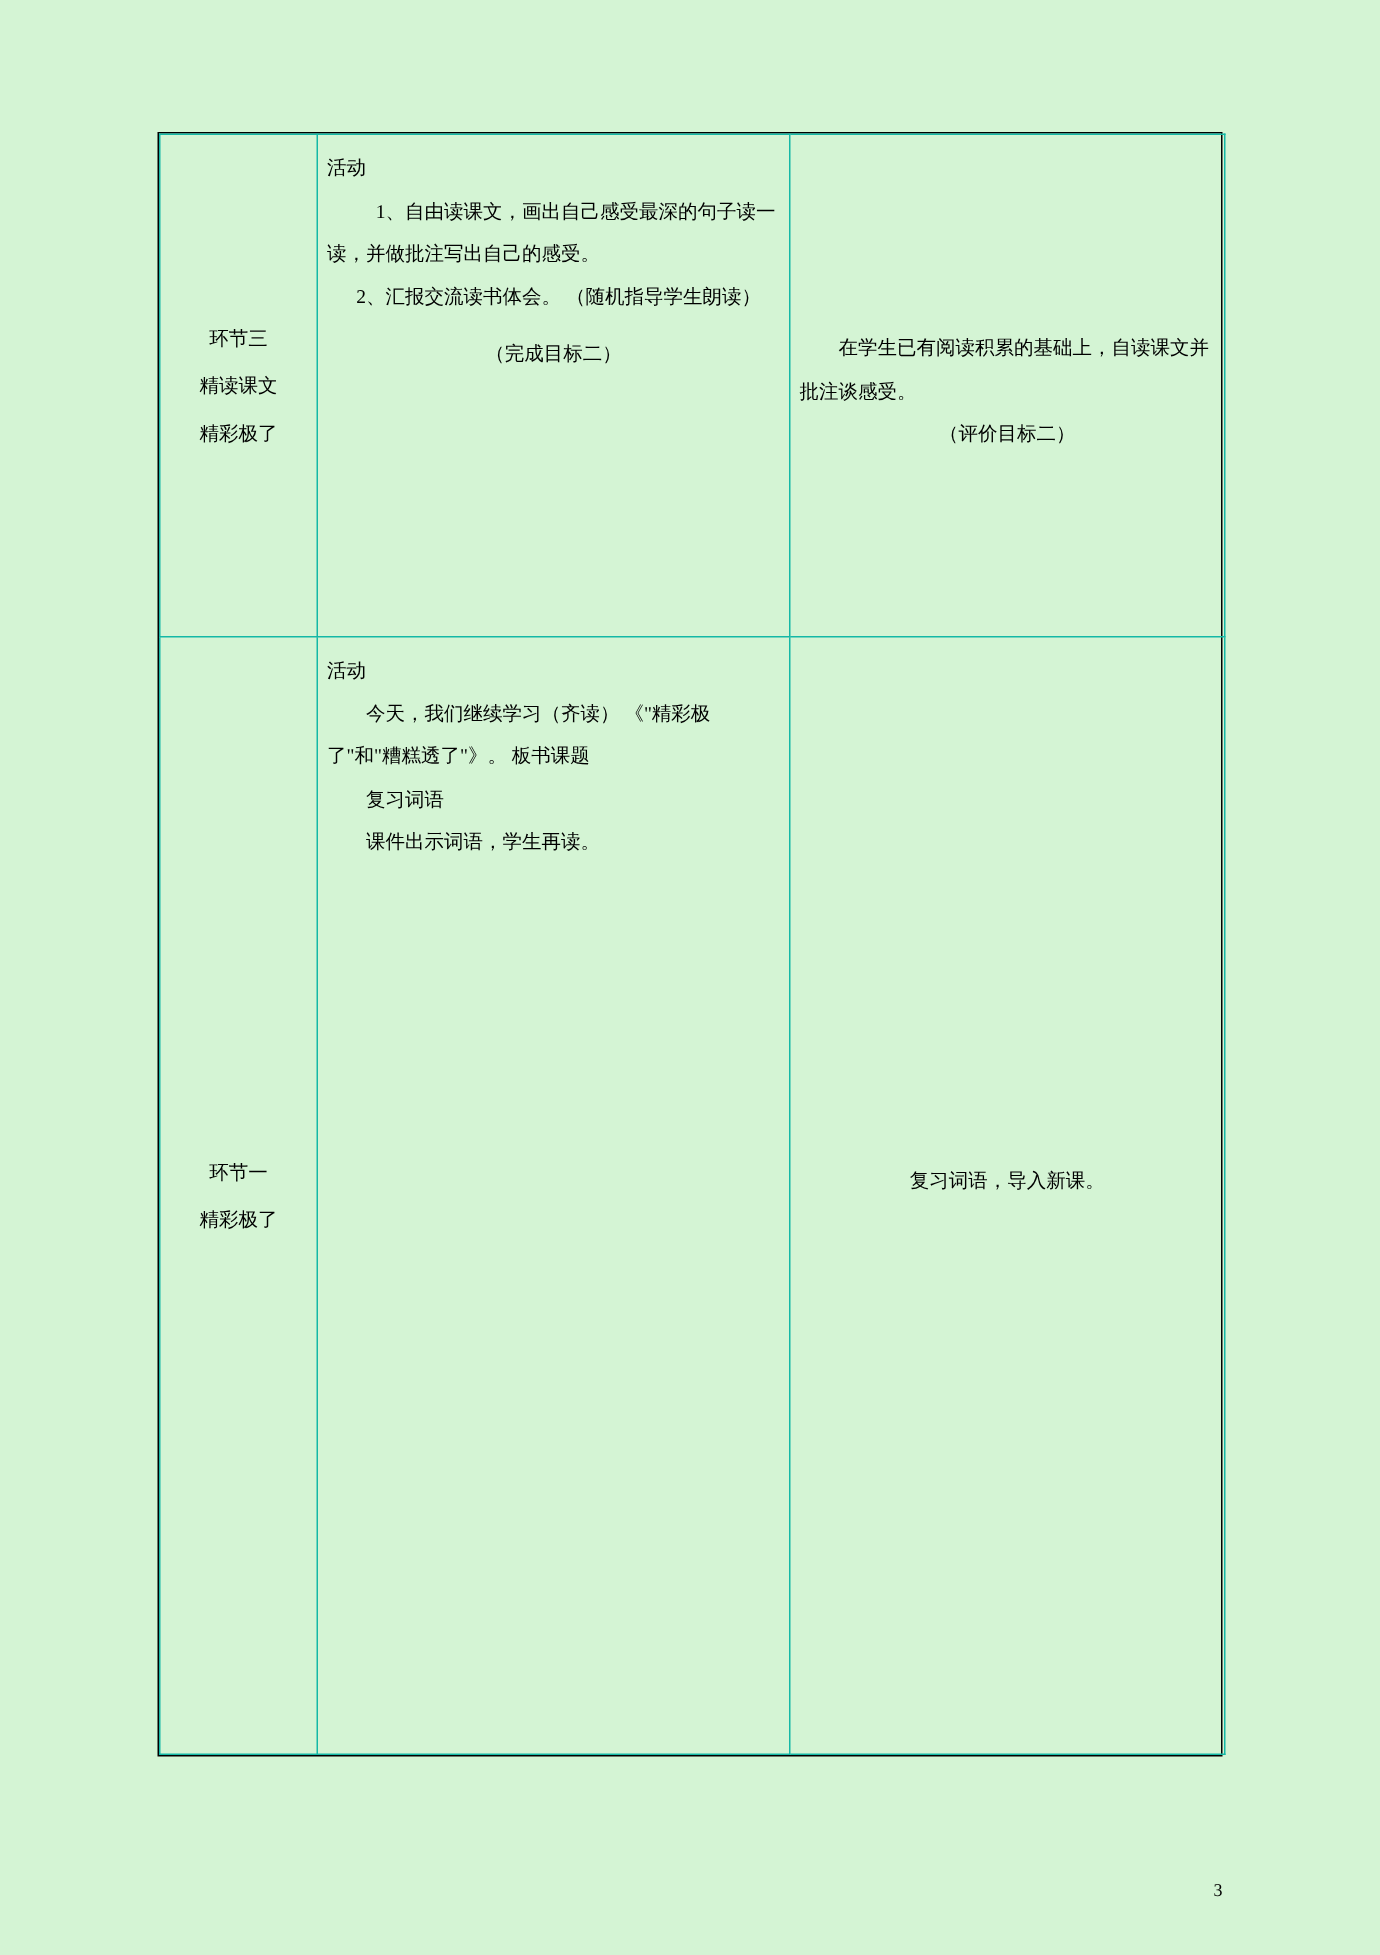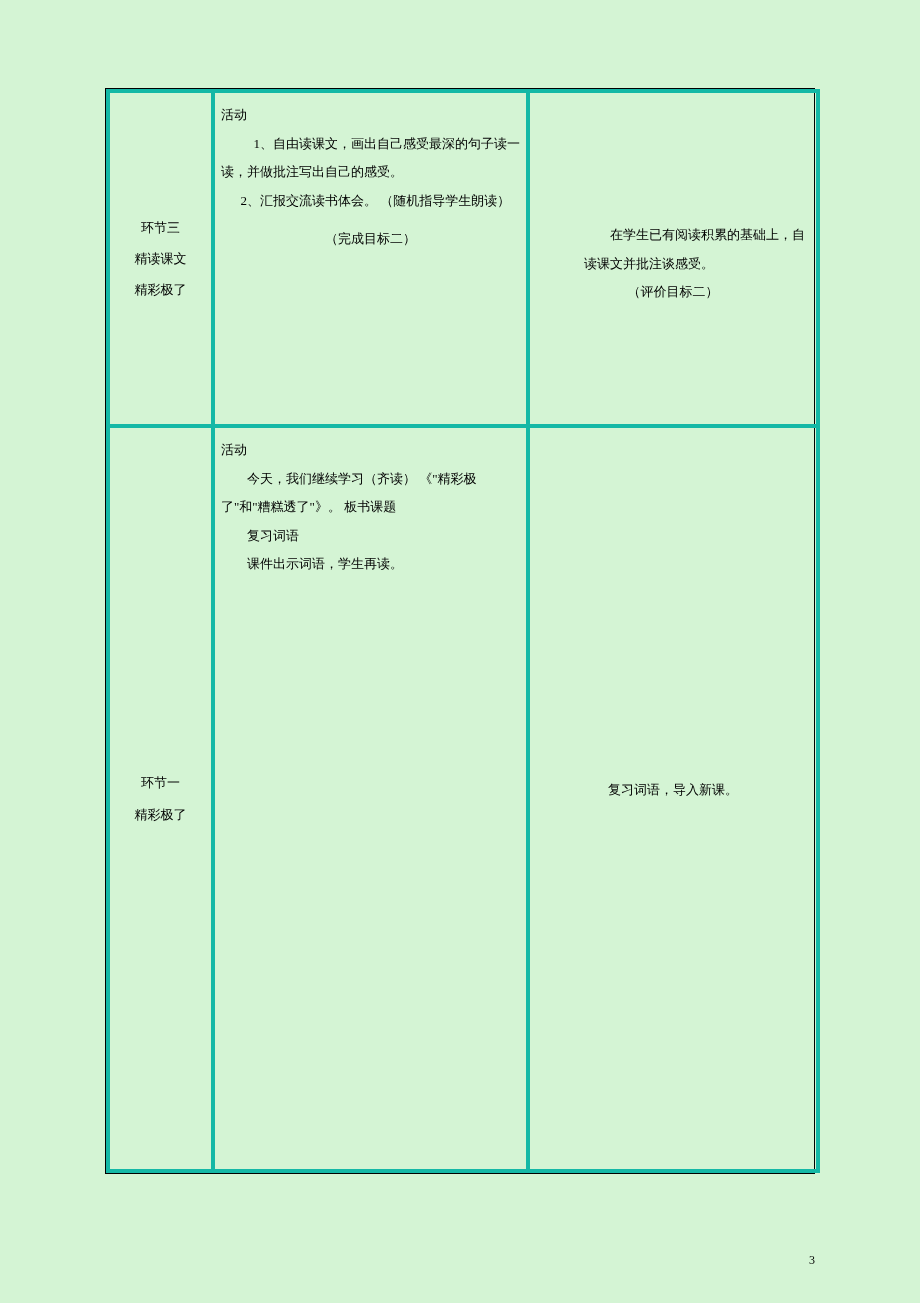--- a/index.html
+++ b/index.html
@@ -23,21 +23,21 @@
       width: 710px;
       border: 1px solid #000;
       border-collapse: collapse;
     }
     table {
       width: 100%;
       border-collapse: collapse;
       table-layout: fixed;
     }
     td {
-      border: 4px solid #14b8a6;
+      border: 1px solid #14b8a6;
       vertical-align: top;
       padding: 8px 6px;
       line-height: 2.2;
     }
     .col1 {
       width: 105px;
       text-align: center;
       vertical-align: middle;
     }
     .col2 {
@@ -97,21 +97,21 @@
       </td>
       <td class="col2">
         <div>活动</div>
         <div style="text-indent: 2.5em;">1、自由读课文，画出自己感受最深的句子读一读，并做批注写出自己的感受。</div>
         <div style="text-indent: 1.5em;">2、汇报交流读书体会。 （随机指导学生朗读）</div>
         <div style="height: 10px;"></div>
         <div class="centered">（完成目标二）</div>
       </td>
       <td class="col3">
         <div class="col3-content">
-          <div style="text-indent: 2em; margin-left: 48px;">在学生已有阅读积累的基础上，自读课文并批注谈感受。</div>
+          <div style="text-indent: 2em;">在学生已有阅读积累的基础上，自读课文并批注谈感受。</div>
           <div class="centered">（评价目标二）</div>
         </div>
       </td>
     </tr>
     <tr class="row2">
       <td class="col1">
         <div class="col1-text">
           <div>环节一</div>
           <div>精彩极了</div>
         </div>

